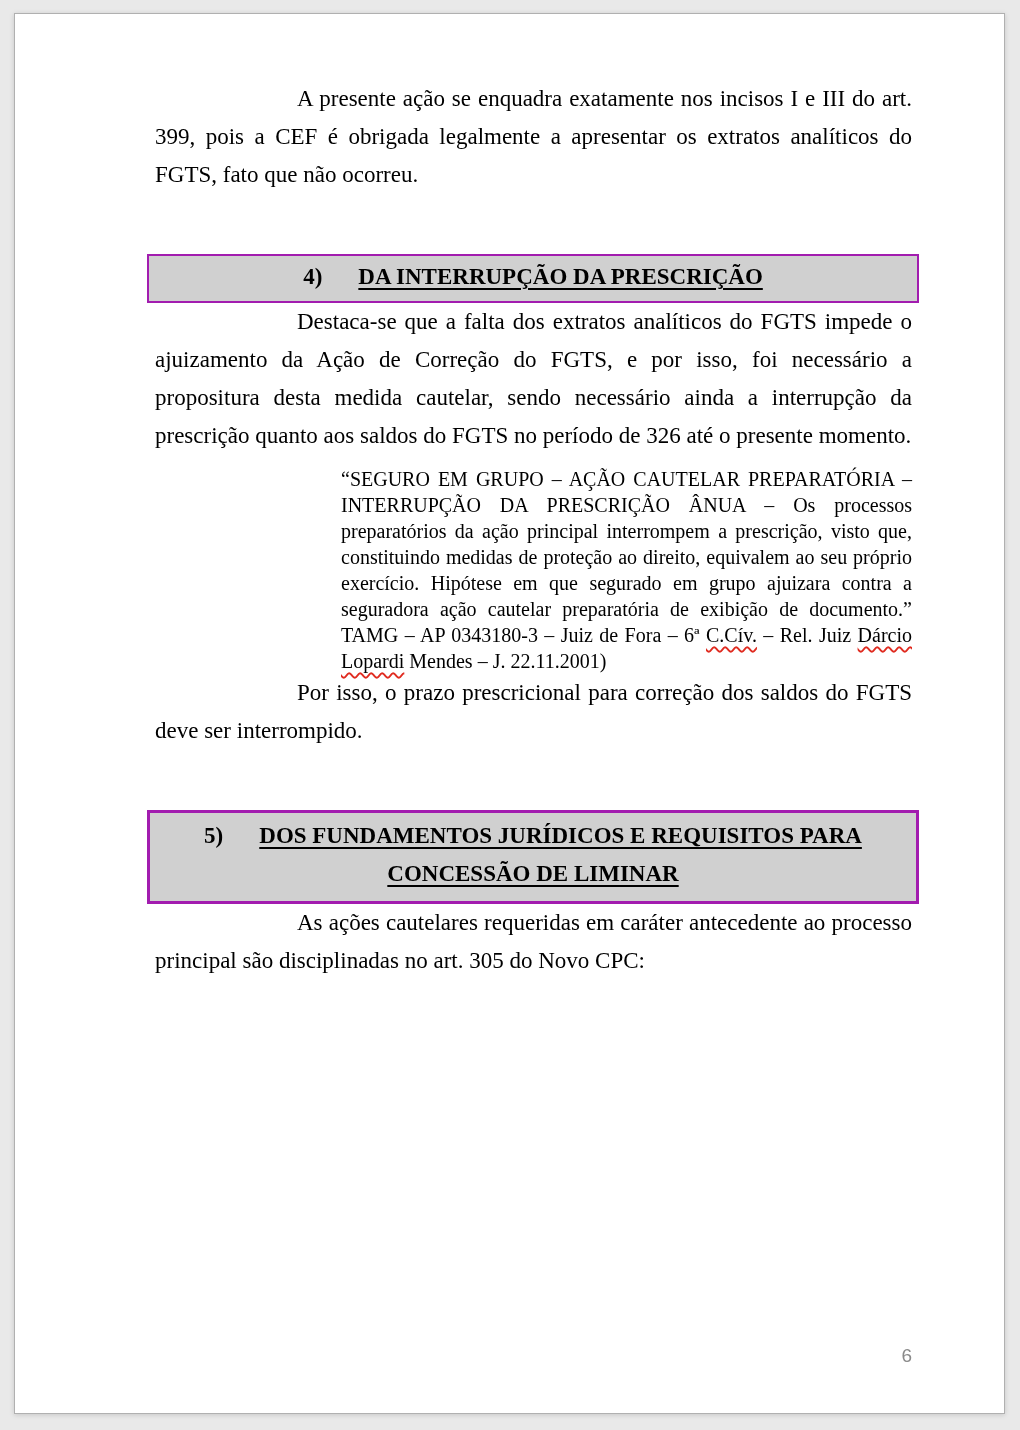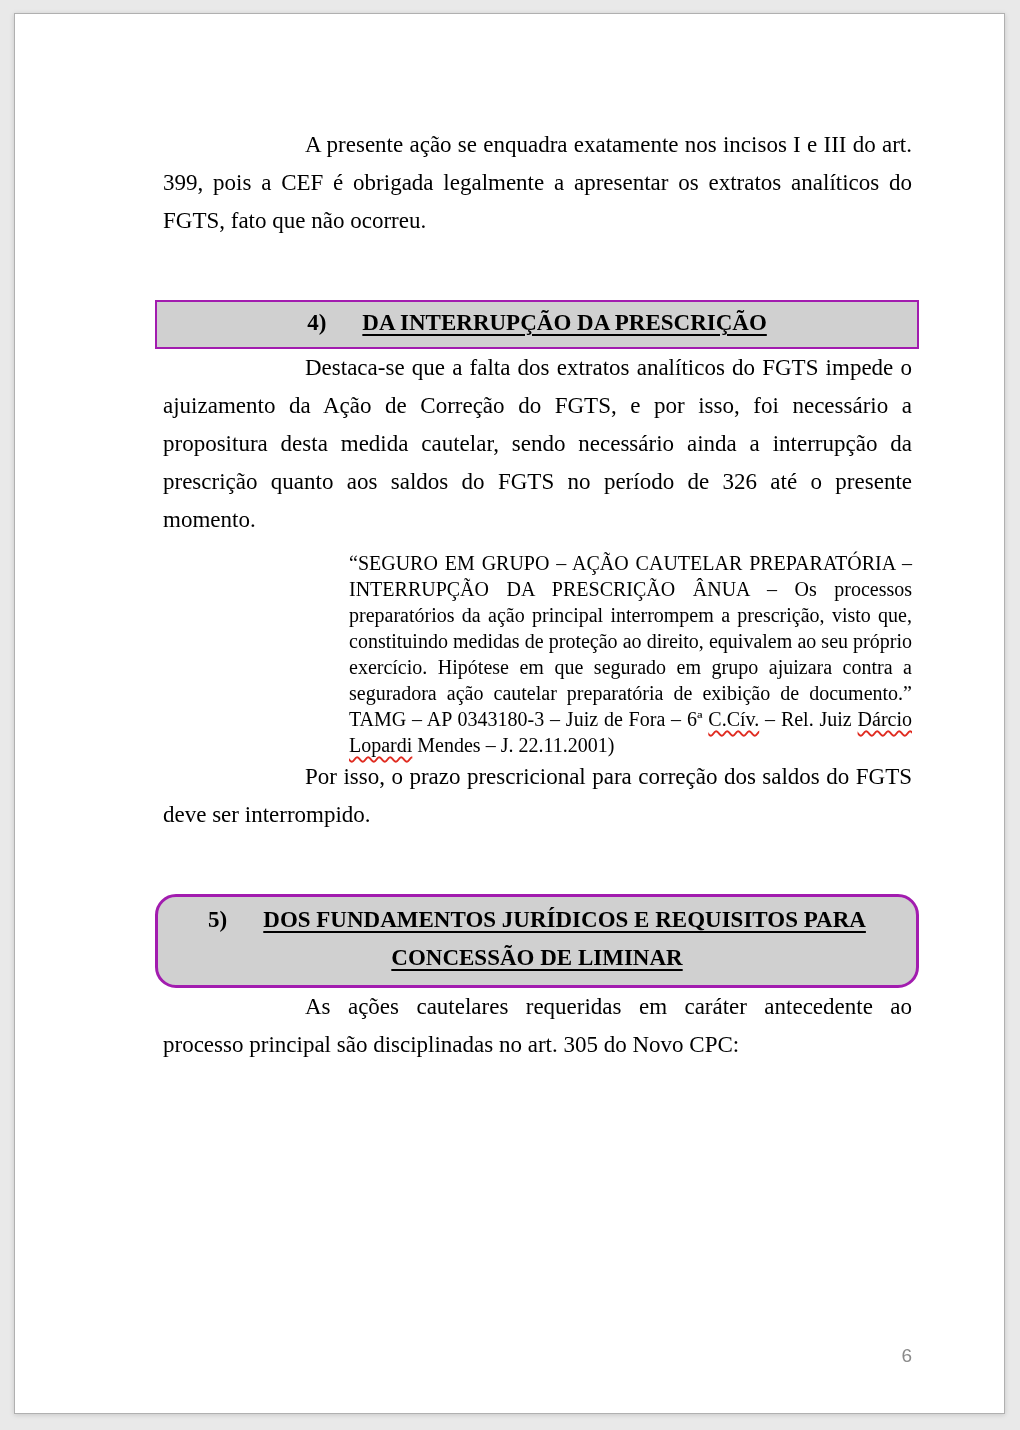--- a/index.html
+++ b/index.html
@@ -20,22 +20,21 @@
     left: 14px;
     top: 13px;
     width: 991px;
     height: 1401px;
     background: #ffffff;
     border: 1px solid #b0b0b0;
     box-shadow: 0 1px 5px rgba(0,0,0,0.15);
     box-sizing: border-box;
   }
   .content {
-    padding: 112px 92px 0 140px;
-    margin-left: 8px;
+    padding: 66px 92px 0 140px;
   }
   p.body-par {
     margin: 0;
     font-size: 23px;
     line-height: 38px;
     text-align: justify;
   }
   .indent { text-indent: 142px; }
   .single { text-align: left; }
 
@@ -51,21 +50,20 @@
   .box1 {
     margin-top: 60px;
     padding: 5px 0 8px 0;
     line-height: 32px;
   }
   .box2 {
     margin-top: 60px;
     border-width: 3px;
     padding: 4px 0 8px 0;
     line-height: 38px;
-    border-radius: 21px;
   }
   .h-num {
     margin-right: 36px;
   }
   .h-title {
     text-decoration: underline;
     text-decoration-thickness: 2px;
     text-underline-offset: 4px;
   }
 

